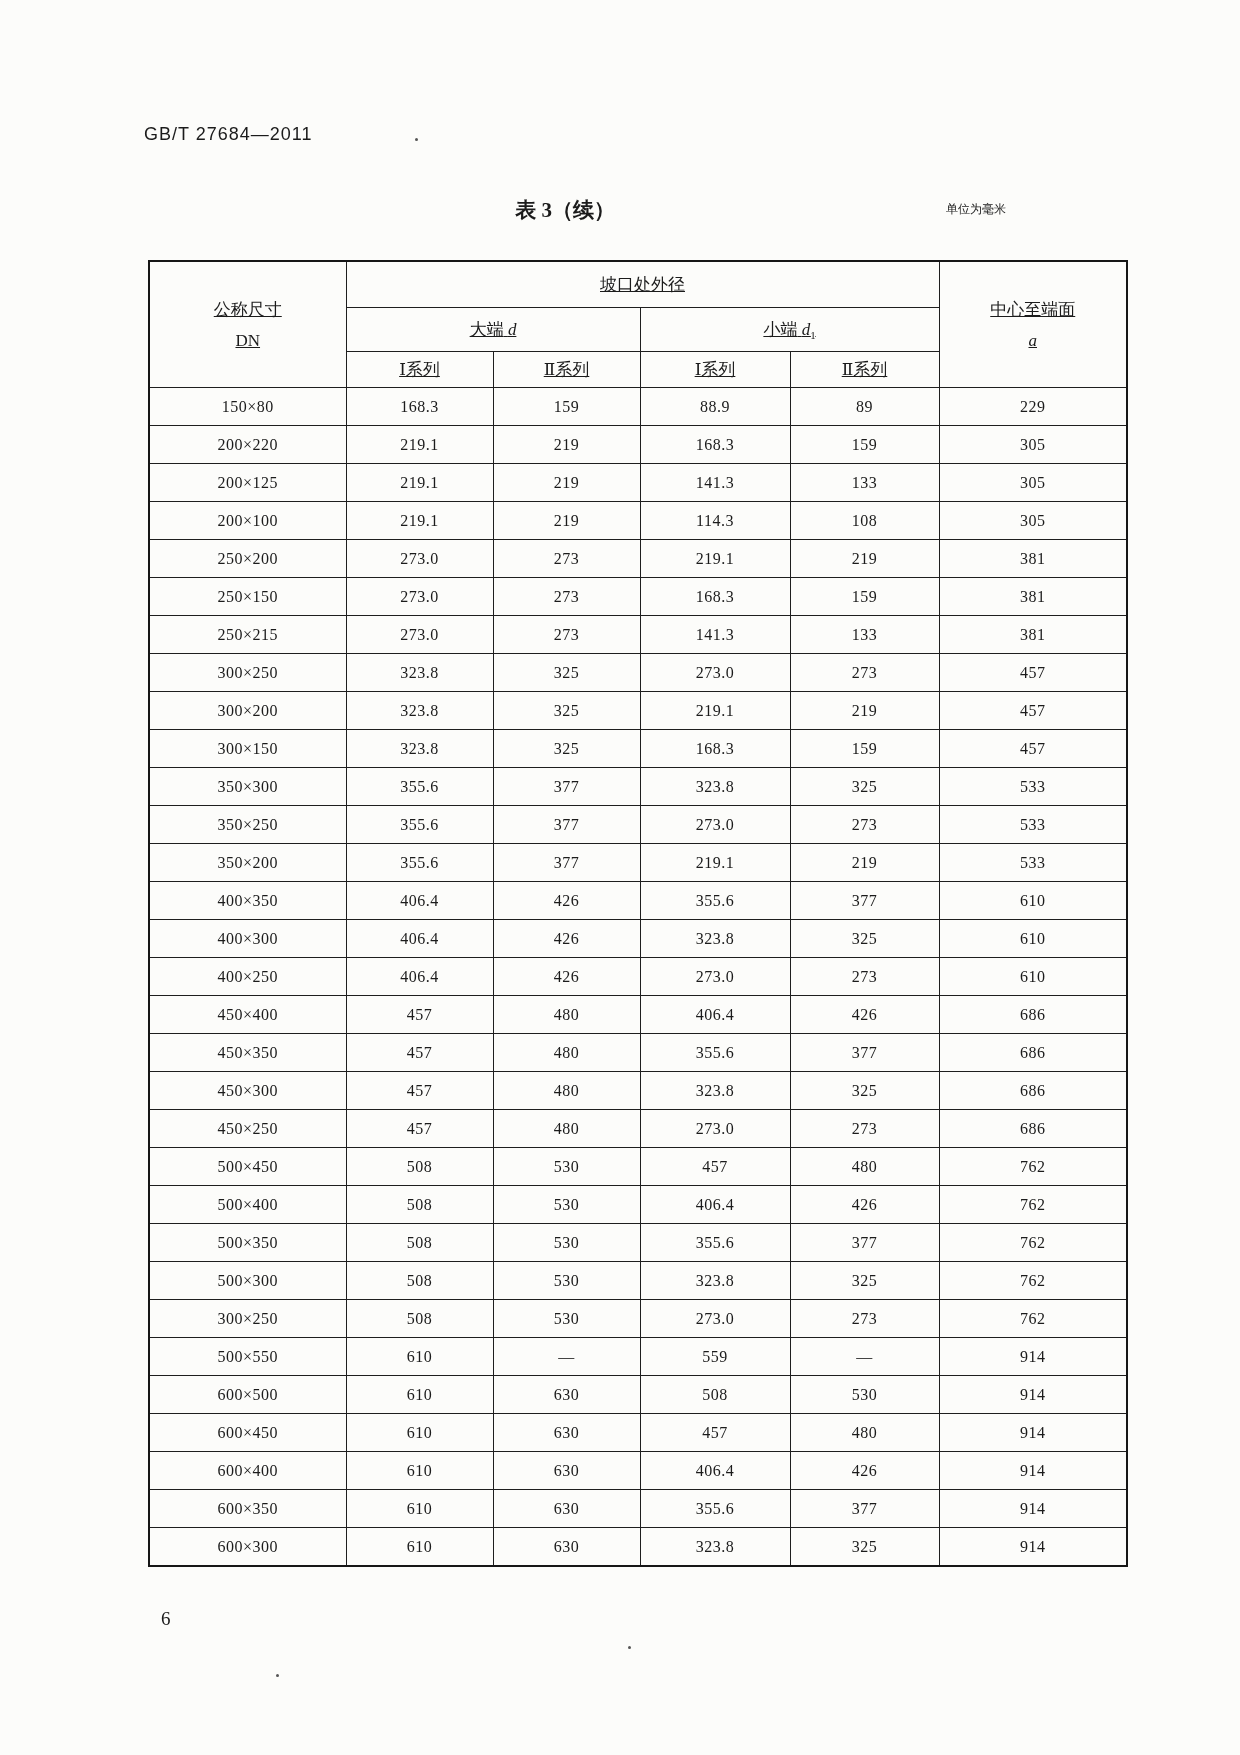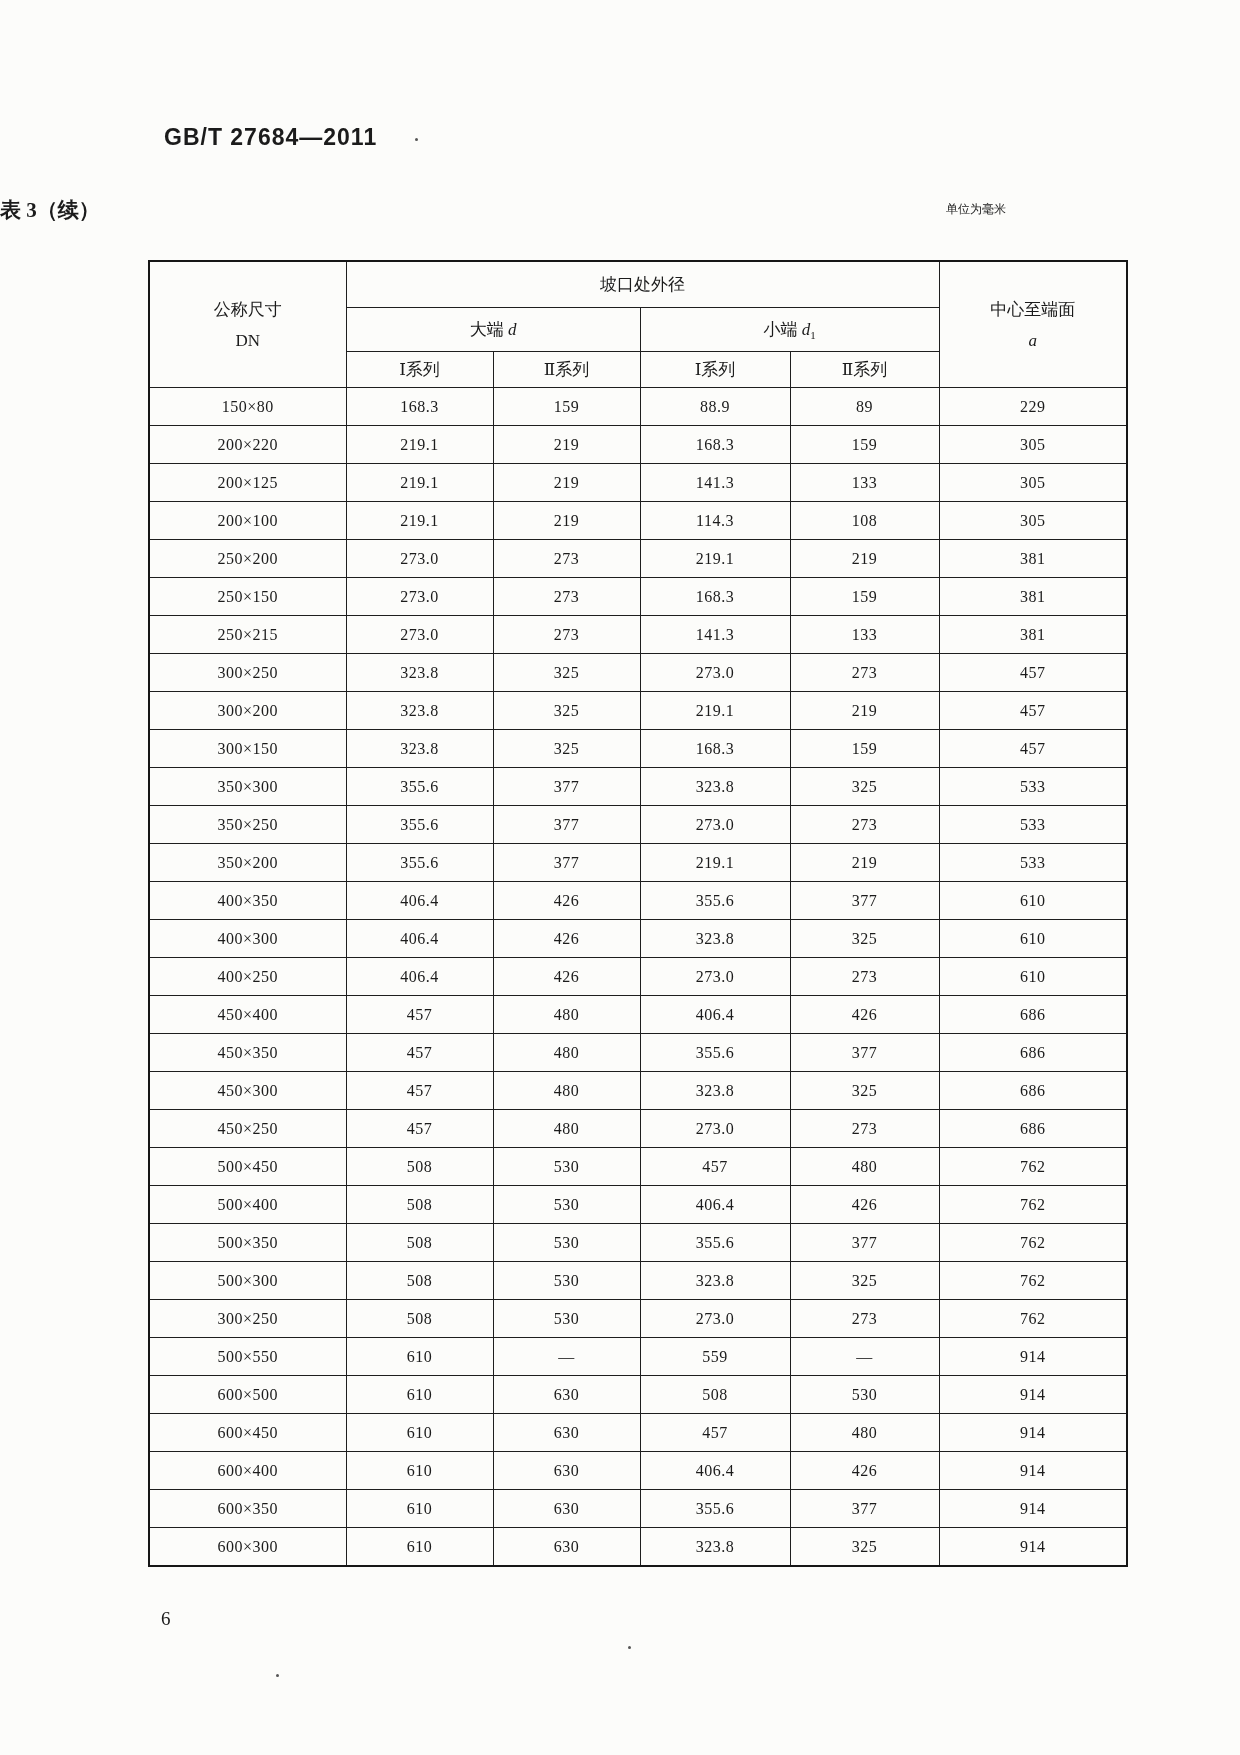--- a/index.html
+++ b/index.html
@@ -12,32 +12,33 @@
     position: relative;
     width: 1240px;
     height: 1755px;
     margin: 0 auto;
     background: #fcfcfa;
     color: #1b1b1b;
     overflow: hidden;
   }
   .doc-number {
     position: absolute;
-    left: 164px;
+    left: 144px;
     top: 124px;
-    font-size: 23px;
-    font-weight: bold;
+    font-size: 18px;
+    font-weight: normal;
     letter-spacing: 1px;
     font-family: "Liberation Sans", "DejaVu Sans", sans-serif;
   }
   .table-title {
     position: absolute;
     left: 0;
     top: 196px;
     width: 1130px;
+    text-align: center;
     font-size: 21px;
     font-weight: bold;
   }
   .unit-note {
     position: absolute;
     right: 234px;
     top: 201px;
     font-size: 12px;
   }
   table.std {
@@ -52,21 +53,21 @@
   table.std th, table.std td {
     border: 1px solid #1e1e1e;
     text-align: center;
     vertical-align: middle;
     padding: 0;
     font-weight: normal;
     color: #1b1b1b;
   }
   
   table.std { border: 2px solid #161616; }
-  table.std thead th { font-size: 17px; }
+  table.std thead th { font-size: 17px; text-decoration: underline; }
   tr.h-group th { height: 45px; }
   tr.h-ends th { height: 43px; }
   tr.h-series th { height: 35px; }
   table.std tbody td { height: 37px; font-size: 16px; letter-spacing: 0.5px; }
   .two-line .l2 { margin-top: 10px; }
   .sym { font-style: italic; font-family: "Liberation Serif", "DejaVu Serif", serif; }
   sub.s1 { font-size: 11px; }
   .page-number {
     position: absolute;
     left: 161px;

